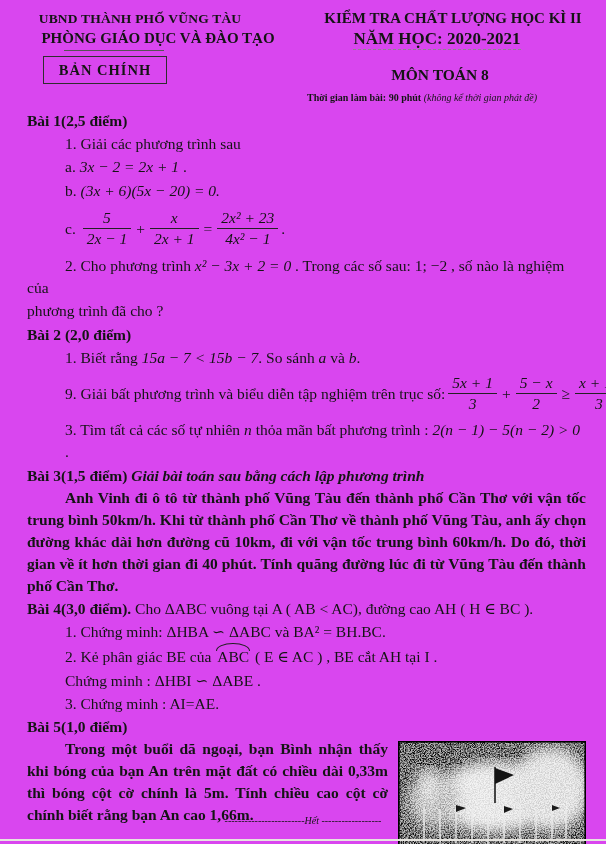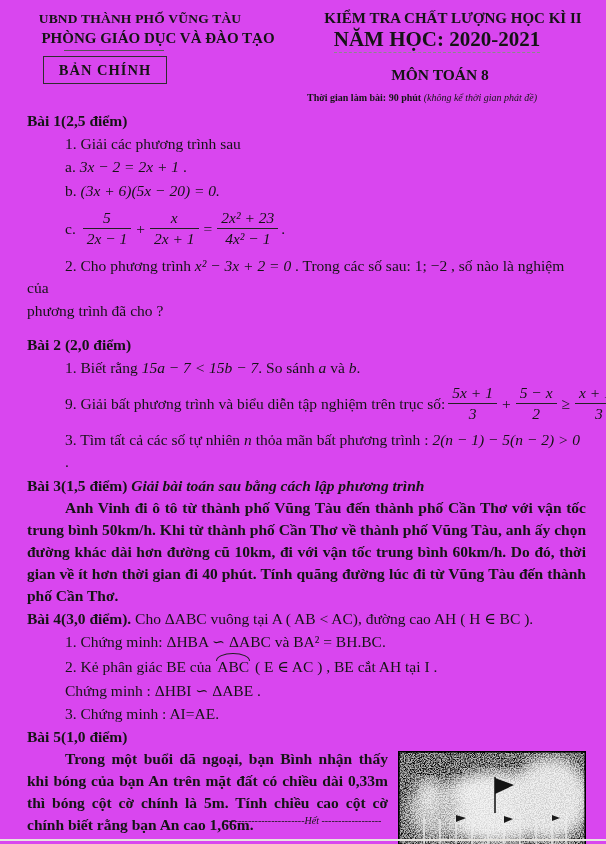--- a/index.html
+++ b/index.html
@@ -13,21 +13,21 @@
   .bi{font-weight:bold;font-style:italic;}
   .m{font-style:italic;}
   
   .hdr-item{position:absolute;text-align:center;white-space:nowrap;}
   .h-left1{left:20px;top:8px;width:240px;font-weight:bold;font-size:13.5px;letter-spacing:.2px;}
   .h-left2{left:0;top:27px;width:268px;font-weight:bold;font-size:15px;margin-left:24px;}
   .h-left2-line{position:absolute;left:64px;top:50px;width:100px;border-top:1.3px solid #555;}
   .stamp{position:absolute;left:43px;top:56px;width:122px;height:26px;line-height:26px;
     border:1.6px solid #2e2e2e;text-align:center;font-weight:bold;font-size:14.5px;letter-spacing:1px;}
   .h-right1{left:306px;top:7px;width:294px;font-weight:bold;font-size:15px;}
-  .h-right2{left:330px;top:28px;width:214px;font-weight:bold;font-size:21px;}
+  .h-right2{left:330px;top:28px;width:214px;font-weight:bold;font-size:17px;}
   .h-right2 span{border-bottom:1px dashed #8a8a8a;padding-bottom:1px;}
   .h-subject{left:378px;top:64px;width:124px;font-weight:bold;font-size:15.5px;}
   .h-time{left:238px;top:87px;width:368px;font-size:10px;}
   
   .content{position:absolute;left:27px;right:20px;top:110px;}
   .sec-h{font-weight:bold;}
   .ind{margin-left:38px;}
   .line{margin-top:1px;}
   .just{text-align:justify;}
   .tind{text-indent:38px;font-weight:bold;}
@@ -93,21 +93,21 @@
           <span class="num">2x² + 23</span>
           <span class="den">4x² − 1</span>
         </span>
       <span>.</span>
     </div>
     <div class="line" style="margin-top:3px;text-indent:38px;">
       <span>2. Cho phương trình </span><span class="m">x² − 3x + 2 = 0</span><span> . Trong các số sau: </span><span>1; −2</span><span> , số nào là nghiệm của</span>
     </div>
     <div class="line">phương trình đã cho ?</div>
 
-    <div class="sec-h" style="margin-top:12px;">Bài 2 (2,0 điểm)</div>
+    <div class="sec-h" style="margin-top:2px;">Bài 2 (2,0 điểm)</div>
     <div class="line ind">
       <span>1. Biết rằng </span><span class="m">15a − 7 &lt; 15b − 7</span><span>. So sánh </span><span class="m">a</span><span> và </span><span class="m">b</span><span>.</span>
     </div>
     <div class="ind" style="margin-top:2px;height:46px;display:flex;align-items:center;flex-wrap:nowrap;white-space:nowrap;">
       <span>9. Giải bất phương trình và biểu diễn tập nghiệm trên trục số: </span>
       <span class="frac">
           <span class="num">5x + 1</span>
           <span class="den">3</span>
         </span>
       <span class="op">+</span>

